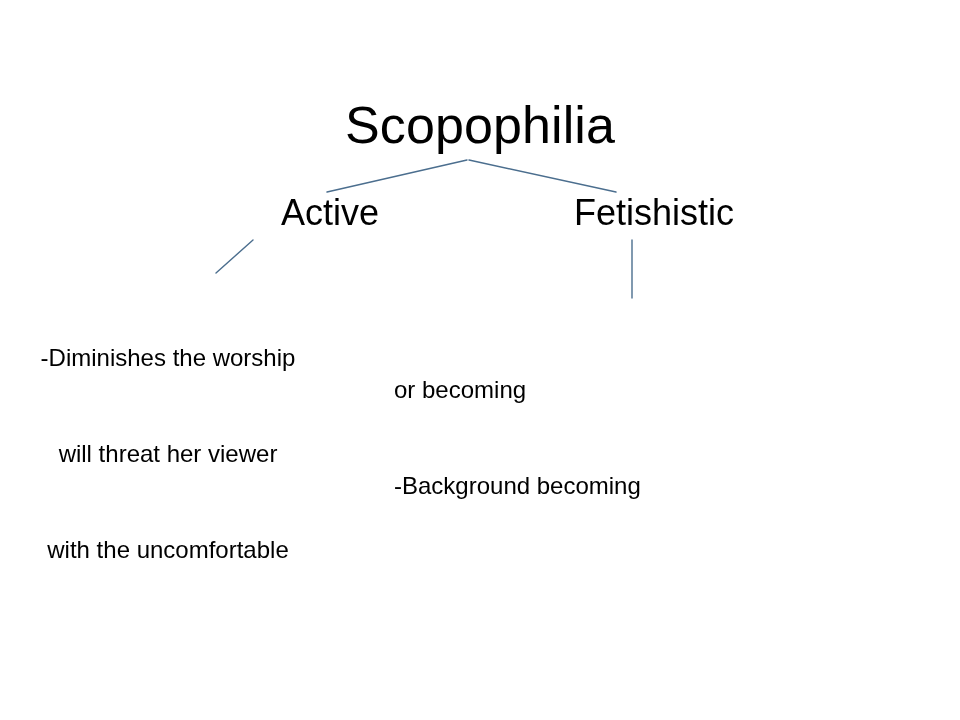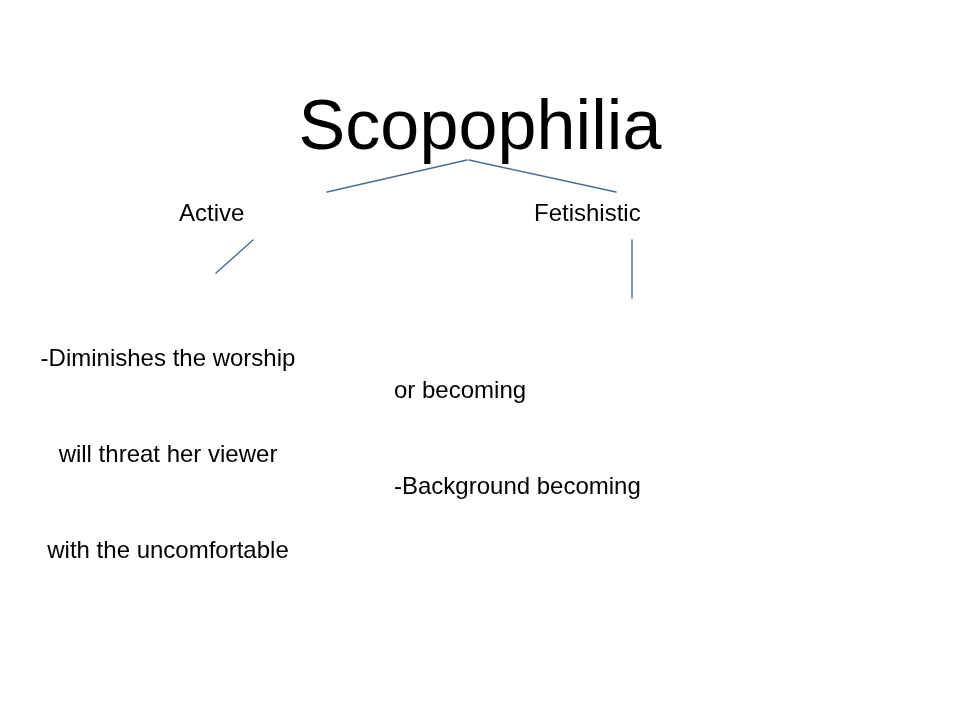--- a/index.html
+++ b/index.html
@@ -35,35 +35,35 @@
     pointer-events: none;
   }
 
   
   #title {
     position: absolute;
     left: 0;
     top: 94px;
     width: 960px;
     text-align: center;
-    font-size: 70px;
+    font-size: 52px;
     line-height: 62px;
     font-weight: 400;
     letter-spacing: 0.1px;
     white-space: nowrap;
   }
 
   
   .branch-label {
     position: absolute;
-    font-size: 24px;
+    font-size: 36px;
     line-height: 42px;
     font-weight: 400;
     white-space: nowrap;
-    text-align: left;
+    text-align: right;
   }
   #label-active {
     left: 179px;
     top: 192px;
     width: 200px;
   }
   #label-fetishistic {
     left: 534px;
     top: 192px;
     width: 200px;

